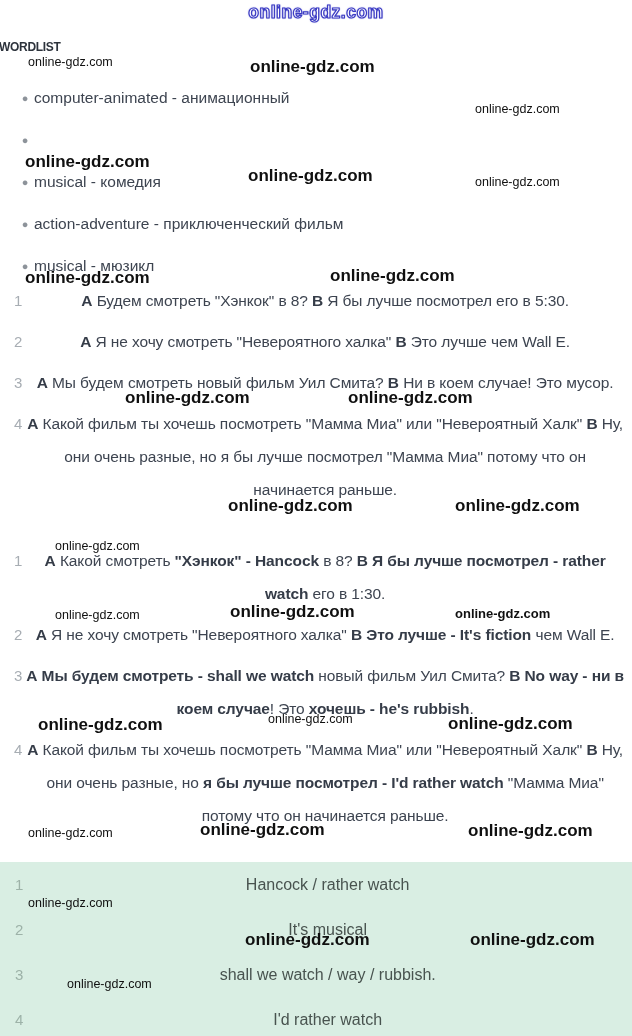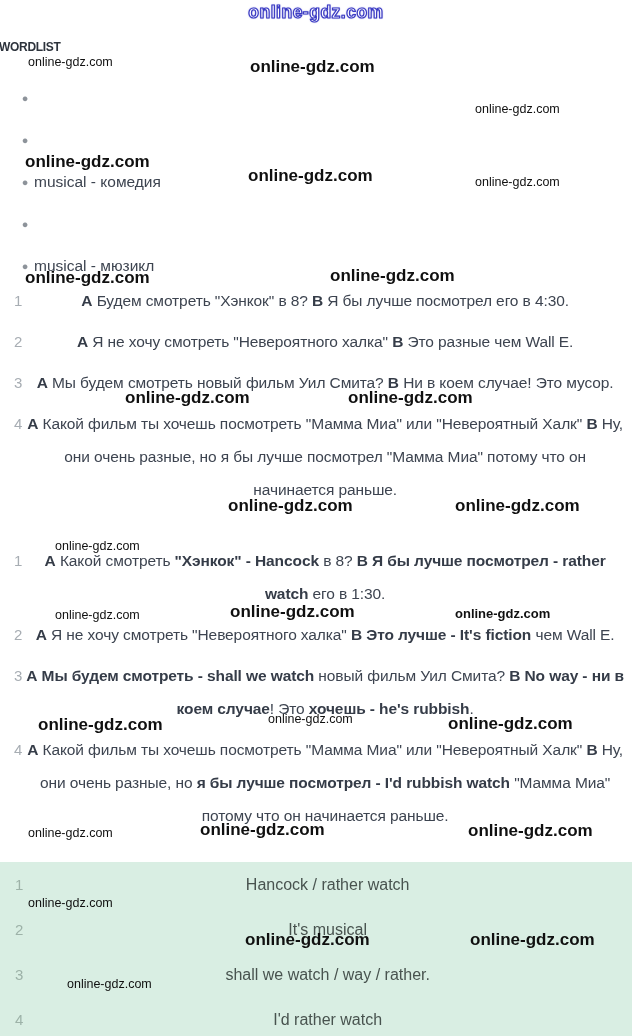--- a/index.html
+++ b/index.html
@@ -75,45 +75,47 @@
   <div class="wm wm-lg" style="left:468px; top:821px;">online-gdz.com</div>
   <div class="wm wm-sm" style="left:28px;  top:896px;">online-gdz.com</div>
   <div class="wm wm-lg" style="left:245px; top:930px;">online-gdz.com</div>
   <div class="wm wm-lg" style="left:470px; top:930px;">online-gdz.com</div>
   <div class="wm wm-sm" style="left:67px;  top:977px;">online-gdz.com</div>
 
   <div class="wl-title">WORDLIST</div>
   <ul class="wordlist">
     <li>
         <span class="dot">●</span>
+        <span>computer-animated - анимационный</span>
       </li>
     <li>
         <span class="dot">●</span>
       </li>
     <li>
         <span class="dot">●</span>
         <span>musical - комедия</span>
       </li>
     <li>
         <span class="dot">●</span>
+        <span>action-adventure - приключенческий фильм</span>
       </li>
     <li>
         <span class="dot">●</span>
         <span>musical - мюзикл</span>
       </li>
   </ul>
 
   <ol class="exlist set1">
     <li class="ex-item">
       <span class="num">1</span>
-      <span class="txt"><b>А</b><span> Будем смотреть "Хэнкок" в 8? </span><b>В</b><span> Я бы лучше посмотрел его в 4:30.</span></span>
+      <span class="txt"><b>А</b><span> Будем смотреть "Хэнкок" в 8? </span><b>В</b><span> Я бы лучше посмотрел его в 5:30.</span></span>
     </li>
     <li class="ex-item">
       <span class="num">2</span>
-      <span class="txt"><b>А</b><span> Я не хочу смотреть "Невероятного халка" </span><b>В</b><span> Это разные чем Wall E.</span></span>
+      <span class="txt"><b>А</b><span> Я не хочу смотреть "Невероятного халка" </span><b>В</b><span> Это лучше чем Wall E.</span></span>
     </li>
     <li class="ex-item">
       <span class="num">3</span>
       <span class="txt"><b>А</b><span> Мы будем смотреть новый фильм Уил Смита? </span><b>В</b><span> Ни в коем случае! Это мусор.</span></span>
     </li>
     <li class="ex-item">
       <span class="num">4</span>
       <span class="txt"><b>А</b><span> Какой фильм ты хочешь посмотреть "Мамма Миа" или "Невероятный Халк" </span><b>В</b><span> Ну, они очень разные, но я бы лучше посмотрел "Мамма Миа" потому что он начинается раньше.</span></span>
     </li>
   </ol>
@@ -126,36 +128,36 @@
     <li class="ex-item">
       <span class="num">2</span>
       <span class="txt"><b>А</b><span> Я не хочу смотреть "Невероятного халка" </span><b>В Это лучше - It's fiction</b><span> чем Wall E.</span></span>
     </li>
     <li class="ex-item">
       <span class="num">3</span>
       <span class="txt"><b>А Мы будем смотреть - shall we watch</b><span> новый фильм Уил Смита? </span><b>В No way - ни в коем случае</b><span>! Это </span><b>хочешь - he's rubbish</b><span>.</span></span>
     </li>
     <li class="ex-item">
       <span class="num">4</span>
-      <span class="txt"><b>А</b><span> Какой фильм ты хочешь посмотреть "Мамма Миа" или "Невероятный Халк" </span><b>В</b><span> Ну, они очень разные, но </span><b>я бы лучше посмотрел - I'd rubbish watch</b><span> "Мамма Миа" потому что он начинается раньше.</span></span>
+      <span class="txt"><b>А</b><span> Какой фильм ты хочешь посмотреть "Мамма Миа" или "Невероятный Халк" </span><b>В</b><span> Ну, они очень разные, но </span><b>я бы лучше посмотрел - I'd rather watch</b><span> "Мамма Миа" потому что он начинается раньше.</span></span>
     </li>
   </ol>
 
   <div class="answer-key">
     <div class="ak-item" style="top:13px;">
       <span class="num">1</span>
       <span class="txt">Hancock / rather watch</span>
     </div>
     <div class="ak-item" style="top:58px;">
       <span class="num">2</span>
       <span class="txt">It's musical</span>
     </div>
     <div class="ak-item" style="top:103px;">
       <span class="num">3</span>
-      <span class="txt">shall we watch / way / rather.</span>
+      <span class="txt">shall we watch / way / rubbish.</span>
     </div>
     <div class="ak-item" style="top:148px;">
       <span class="num">4</span>
       <span class="txt">I'd rather watch</span>
     </div>
   </div>
 
 </div>
 
 </body></html>

